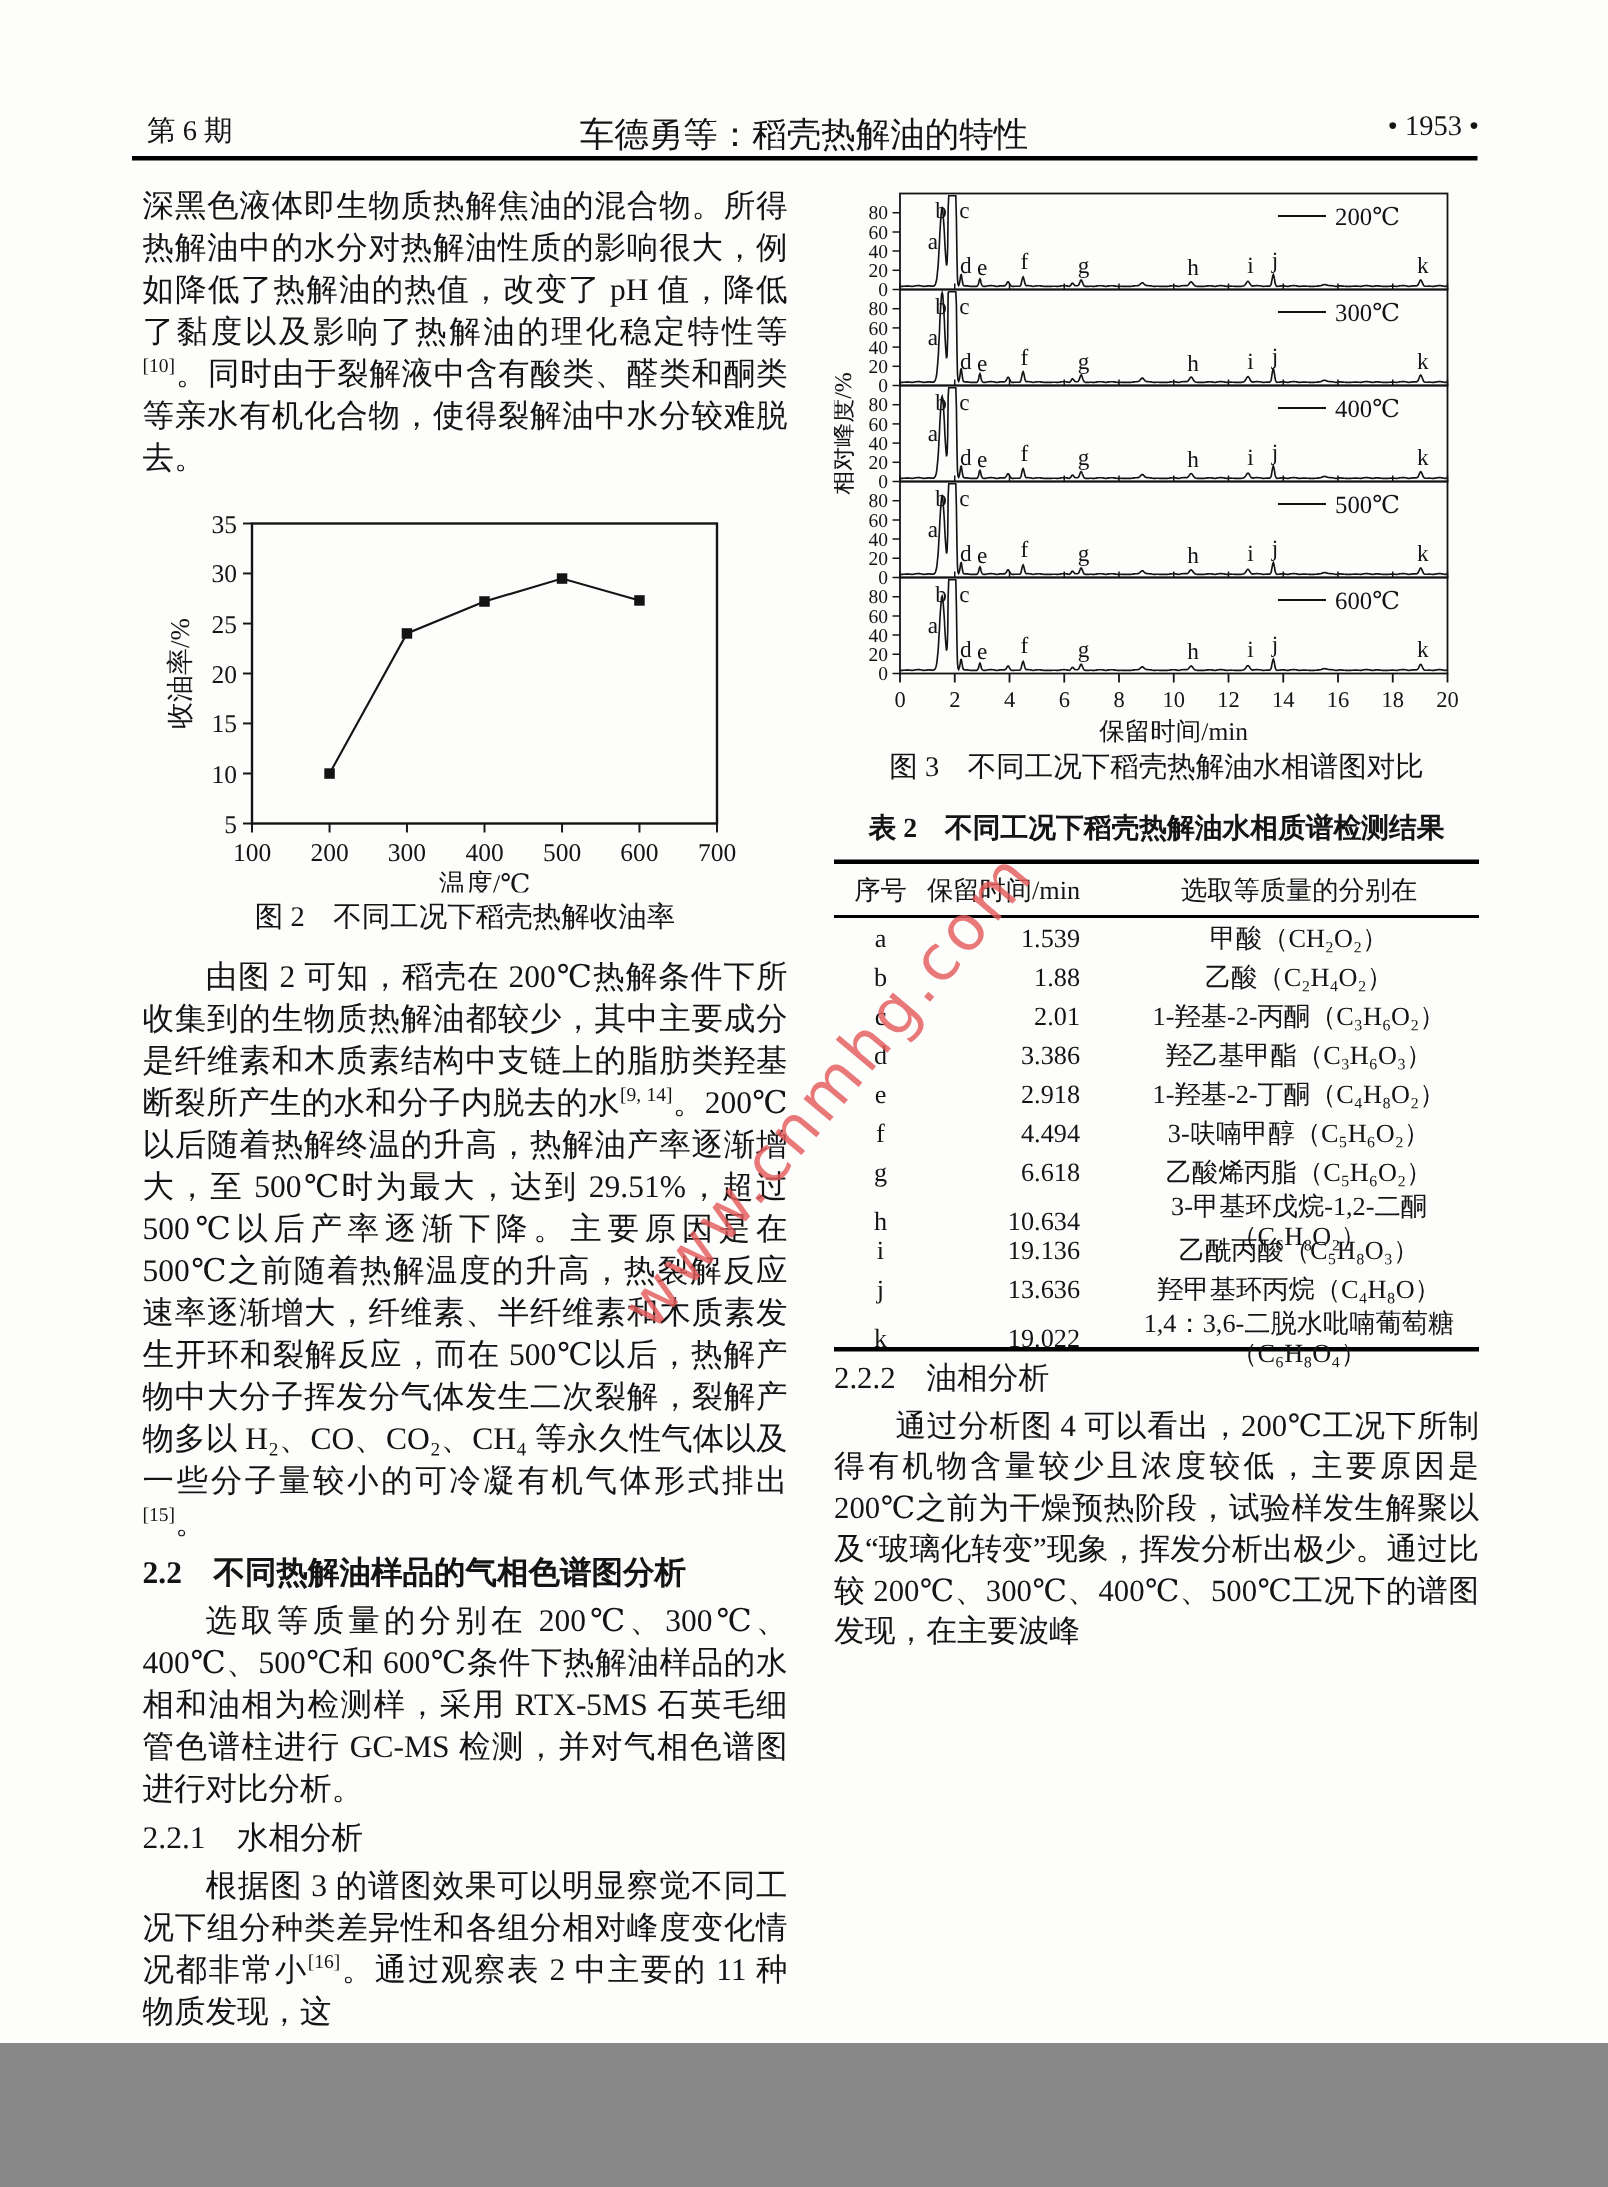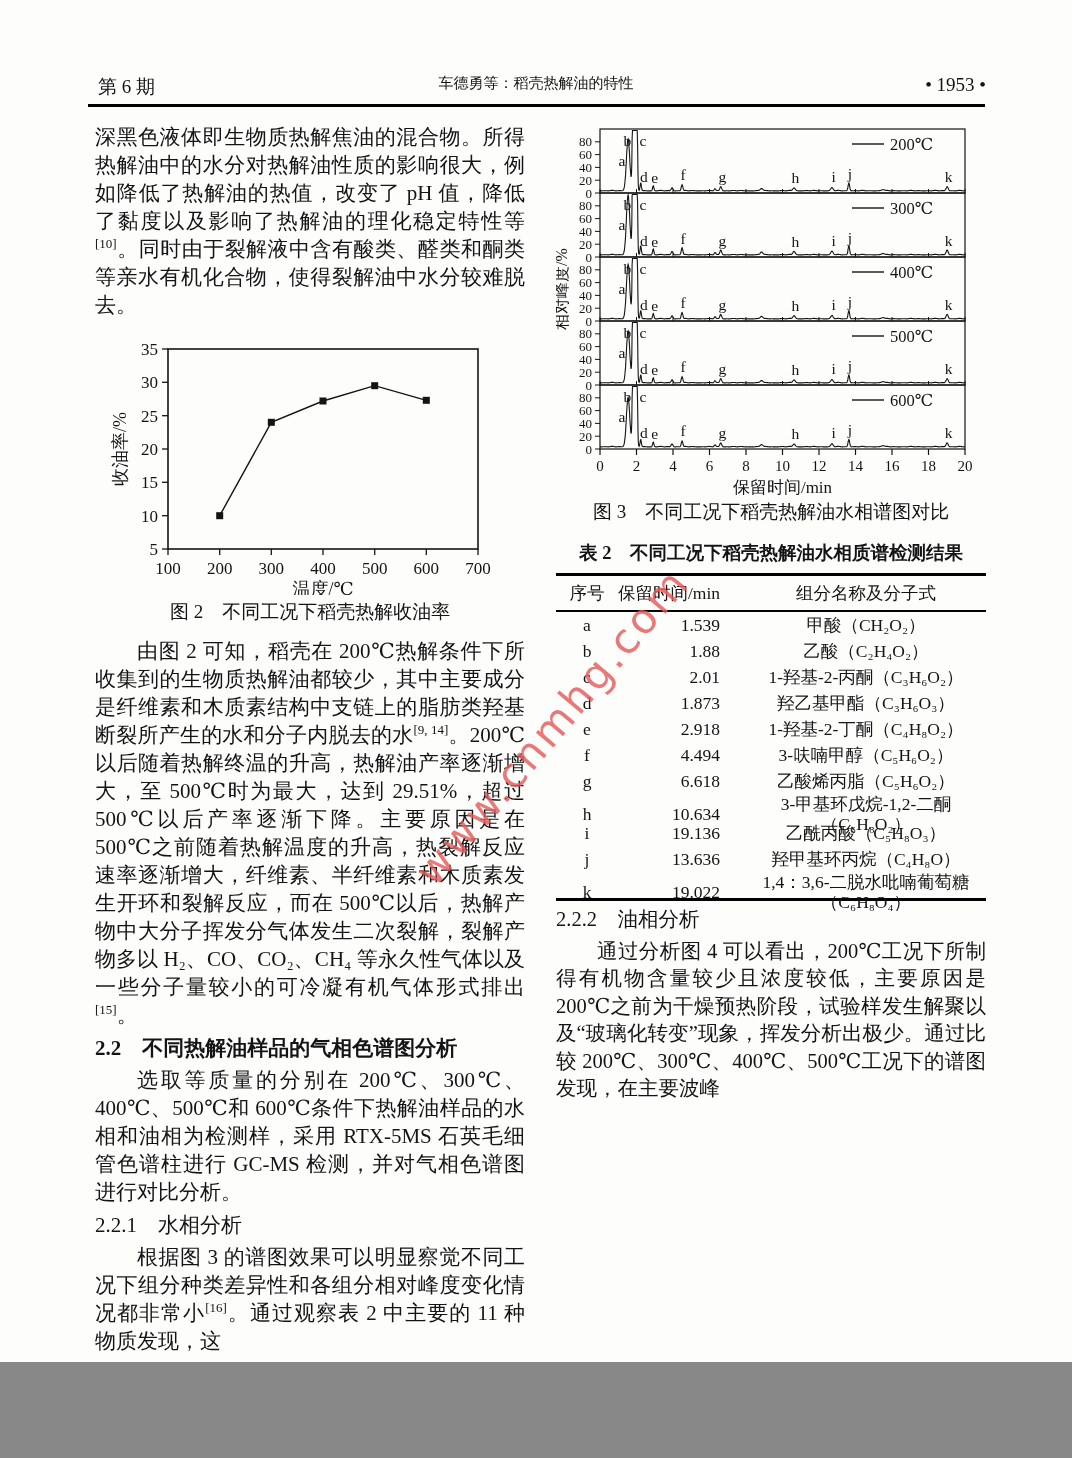--- a/index.html
+++ b/index.html
@@ -1,19 +1,19 @@
 <!DOCTYPE html>
 <html><head>
 <meta charset="utf-8">
 <style>
   html,body{margin:0;padding:0;background:#888;}
   .page{position:relative;width:1072px;height:1362px;background:#fdfdfc;overflow:hidden;
         font-family:"Liberation Serif","DejaVu Serif",serif;color:#141414;}
   .hdr-issue{position:absolute;left:98px;top:74px;font-size:19px;}
-  .hdr-title{position:absolute;left:0;top:74px;width:100%;text-align:center;font-size:15px;}
+  .hdr-title{position:absolute;left:0;top:74px;width:100%;text-align:center;font-size:23px;}
   .hdr-page{position:absolute;right:86px;top:74px;font-size:19px;}
   .hdr-rule{position:absolute;left:88px;top:104px;width:897px;height:3px;background:#000;}
   .col{position:absolute;top:123px;width:430px;text-align:justify;}
   .col-left{left:95px;font-size:21px;line-height:28px;}
   .col-right{left:556px;font-size:20.5px;line-height:27.5px;}
   p{margin:0;}
   .indent{text-indent:2em;}
   sup{font-size:0.62em;line-height:0;}
   .fig-block{margin:16px 0 12px;}
   .fig-block svg{display:block;margin:0 auto;}
@@ -295,41 +295,41 @@
           <text x="11" y="166" font-size="16" text-anchor="middle" transform="rotate(-90 11 166)">相对峰度/%</text>
         </svg>
       <div class="fig-caption">图 3　不同工况下稻壳热解油水相谱图对比</div>
     </div>
 
     <div class="tbl-title">表 2　不同工况下稻壳热解油水相质谱检测结果</div>
     <div class="tbl">
       <div class="tbl-row head">
         <div class="c1">序号</div>
         <div class="c2">保留时间/min</div>
-        <div class="c3">组分名称及分子式</div>
+        <div class="c3">选取等质量的分别在</div>
       </div>
       <div id="tbl-body">
           <div class="tbl-row">
             <div class="c1">a</div>
             <div class="c2">1.539</div>
             <div class="c3">甲酸（CH₂O₂）</div>
           </div>
           <div class="tbl-row">
             <div class="c1">b</div>
             <div class="c2">1.88</div>
             <div class="c3">乙酸（C₂H₄O₂）</div>
           </div>
           <div class="tbl-row">
             <div class="c1">c</div>
             <div class="c2">2.01</div>
             <div class="c3">1-羟基-2-丙酮（C₃H₆O₂）</div>
           </div>
           <div class="tbl-row">
             <div class="c1">d</div>
-            <div class="c2">1.873</div>
+            <div class="c2">3.386</div>
             <div class="c3">羟乙基甲酯（C₃H₆O₃）</div>
           </div>
           <div class="tbl-row">
             <div class="c1">e</div>
             <div class="c2">2.918</div>
             <div class="c3">1-羟基-2-丁酮（C₄H₈O₂）</div>
           </div>
           <div class="tbl-row">
             <div class="c1">f</div>
             <div class="c2">4.494</div>

